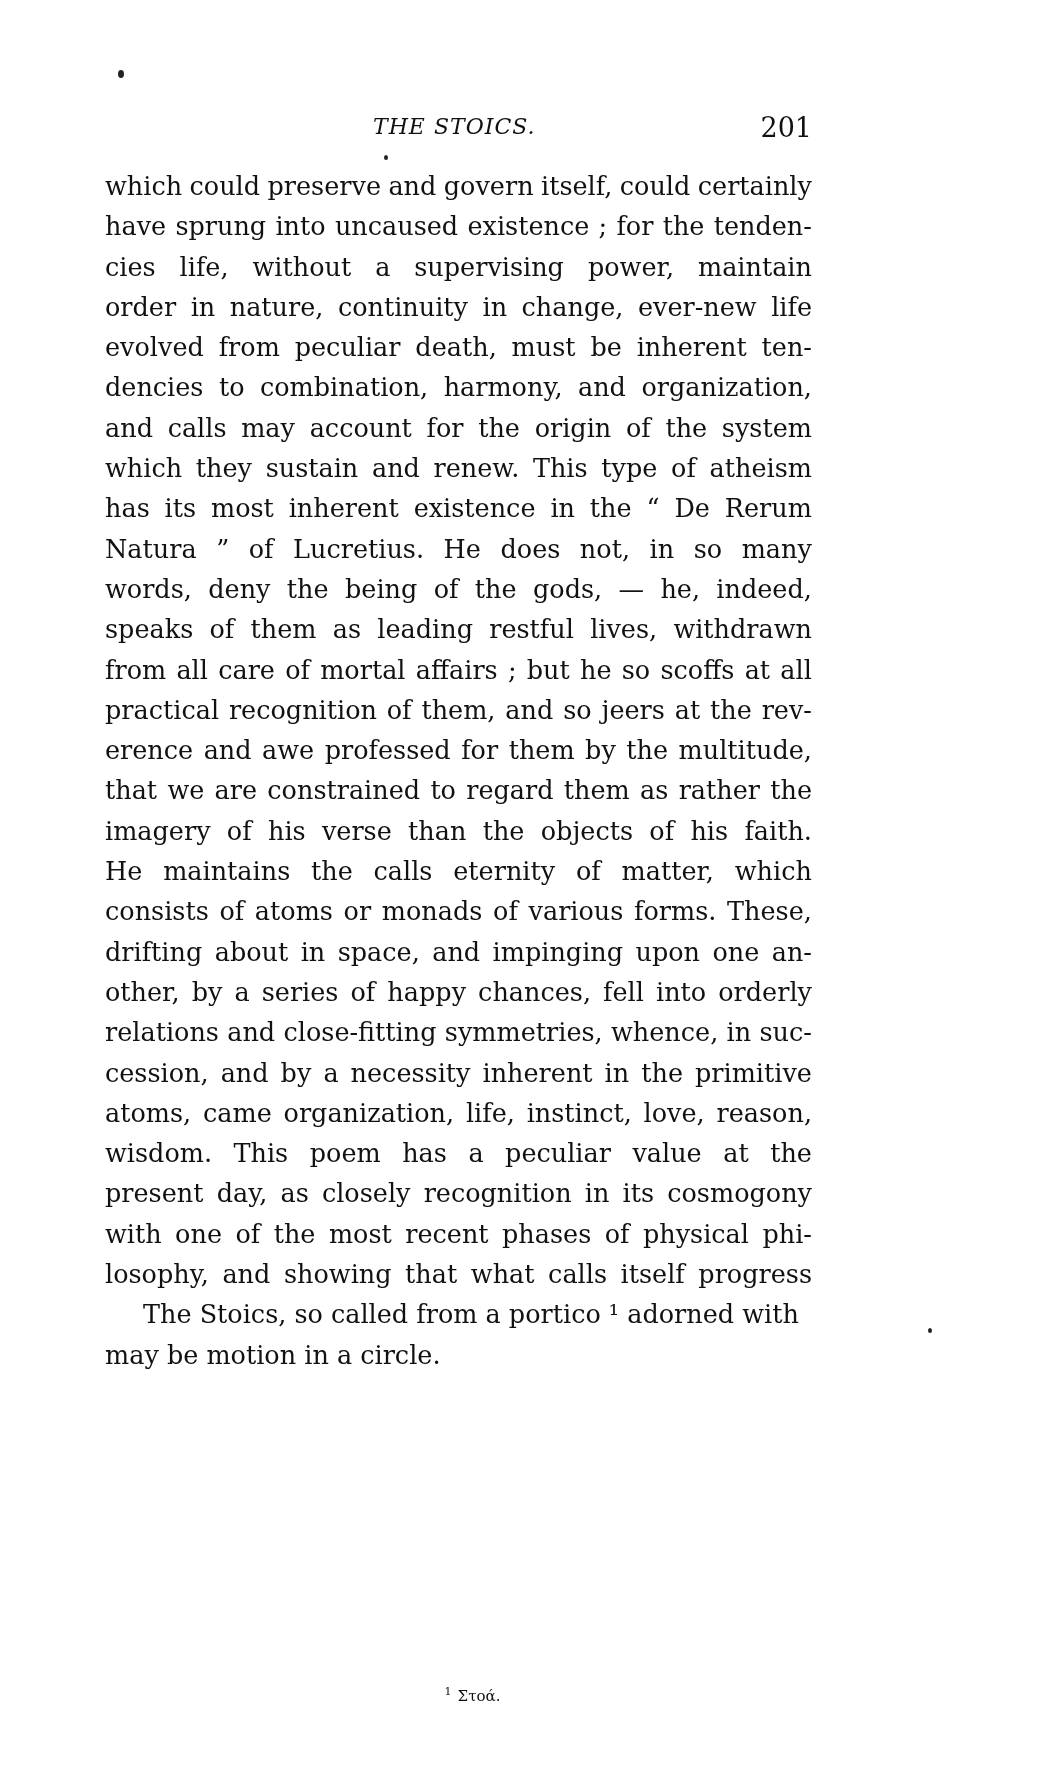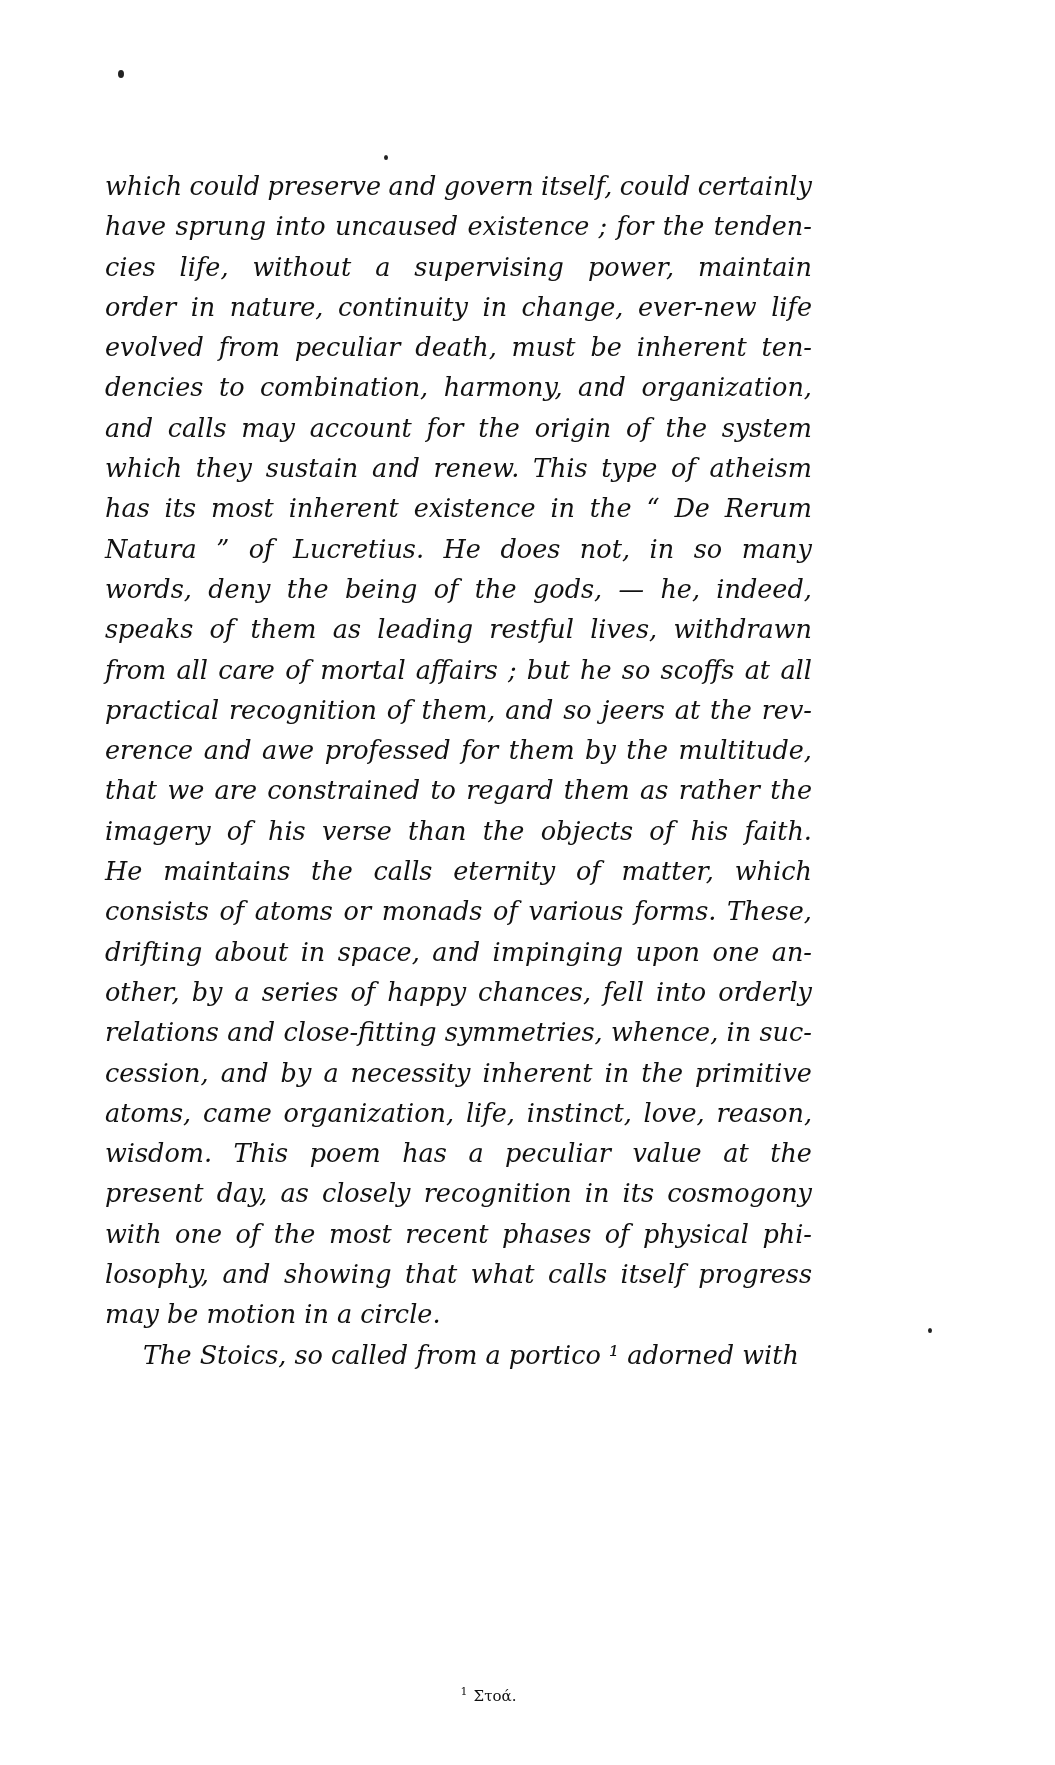--- a/index.html
+++ b/index.html
@@ -4,36 +4,40 @@
 <style>
   html, body { margin: 0; padding: 0; background: #ffffff; }
   body { width: 1055px; height: 1765px; position: relative; overflow: hidden;
          font-family: "DejaVu Serif", "Liberation Serif", serif; color: #111; }
   .page { position: absolute; left: 0; top: 0; width: 1055px; height: 1765px; background: #fff; }
   .running-head { position: absolute; top: 112px; left: 105px; width: 707px; height: 34px; }
   .running-title { position: absolute; left: 268px; top: 2px; font-style: italic; font-size: 22px; letter-spacing: 1px; }
   .page-number { position: absolute; right: 0; top: 0; font-size: 27px; }
   .body-text { position: absolute; left: 105px; top: 166px; width: 707px; }
   .line { height: 40.3px; line-height: 40px; font-size: 25.5px; white-space: nowrap;
-          display: flex; justify-content: space-between; font-style: italic; }
+          display: flex; justify-content: space-between; }
   .line.last { justify-content: flex-start; }
   .line.indent { padding-left: 38px; }
   .line span.w { display: inline-block; }
-  .footnote { position: absolute; top: 1685px; left: 16px; width: 945px; text-align: center; font-size: 15px; }
+  .footnote { position: absolute; top: 1685px; left: 0; width: 945px; text-align: center; font-size: 15px; }
   .footnote sup { font-size: 11px; margin-right: 6px; }
   .speck { position: absolute; background: #222; border-radius: 50%; }
 </style>
 </head>
 <body>
 
 <div class="page">
   <div class="speck" style="left:118px;top:70px;width:6px;height:8px"></div>
   <div class="speck" style="left:384px;top:155px;width:4px;height:5px"></div>
   <div class="speck" style="left:928px;top:1328px;width:4px;height:5px"></div>
 
+  <div class="running-head">
+    <span class="running-title">THE STOICS.</span>
+    <span class="page-number">201</span>
+  </div>
 
   <div class="body-text">
     <div class="line">
         <span class="w">which</span>
         <span class="w">could</span>
         <span class="w">preserve</span>
         <span class="w">and</span>
         <span class="w">govern</span>
         <span class="w">itself,</span>
         <span class="w">could</span>
@@ -327,20 +331,20 @@
     <div class="line">
         <span class="w">losophy,</span>
         <span class="w">and</span>
         <span class="w">showing</span>
         <span class="w">that</span>
         <span class="w">what</span>
         <span class="w">calls</span>
         <span class="w">itself</span>
         <span class="w">progress</span>
       </div>
+    <div class="line indent">The Stoics, so called from a portico ¹ adorned with</div>
     <div class="line last">may be motion in a circle.</div>
-    <div class="line indent">The Stoics, so called from a portico ¹ adorned with</div>
   </div>
 
   <div class="footnote">
     <sup>1</sup><span>Στοά.</span>
   </div>
 </div>
 
 </body></html>

